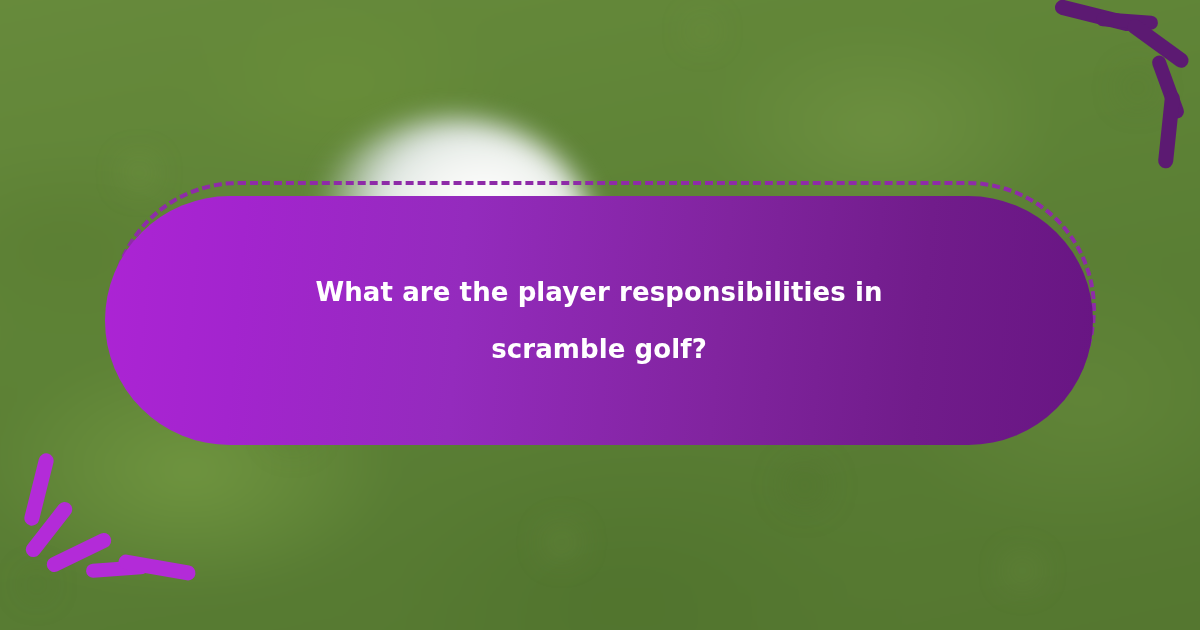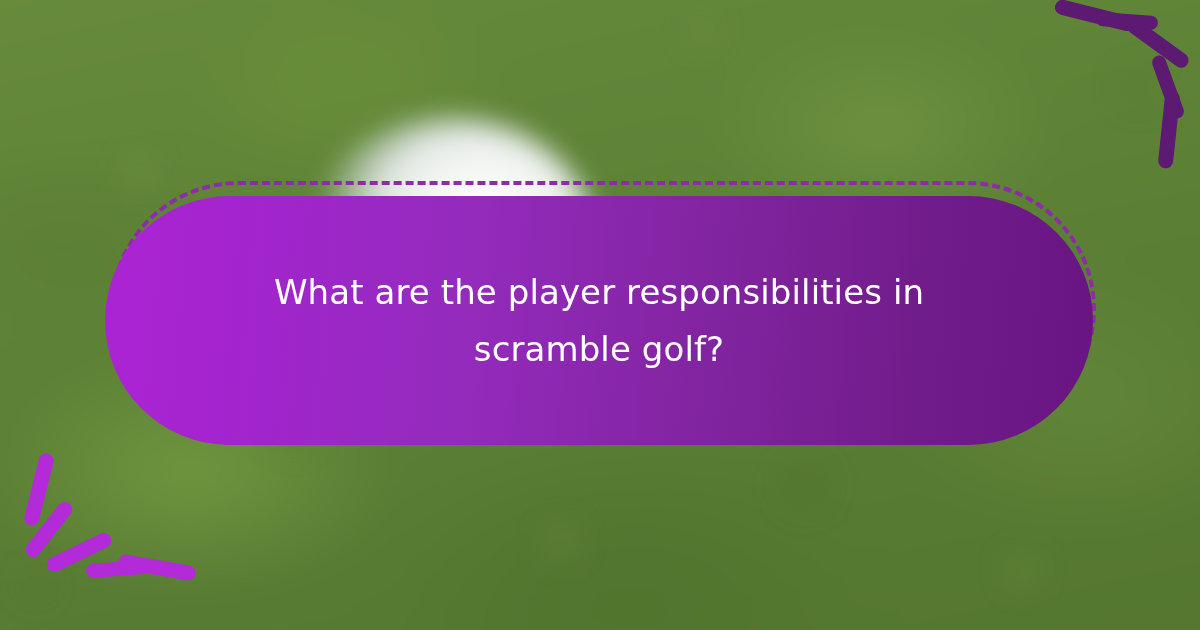--- a/index.html
+++ b/index.html
@@ -78,23 +78,23 @@
     border-radius: 128px;
     background: linear-gradient(95deg, #AC24D4 0%, #A324CE 14%, #942BBD 36%, #81249F 62%, #711C8B 82%, #681583 100%);
     display: flex;
     align-items: center;
     justify-content: center;
     box-sizing: border-box;
     padding: 0 90px;
   }
   .card-title {
     color: #ffffff;
-    font-size: 34px;
+    font-size: 26px;
     line-height: 57px;
-    font-weight: 400;
+    font-weight: 700;
     text-align: center;
     letter-spacing: 0.1px;
     max-width: 680px;
   }
 
   
   .burst { position: absolute; }
   .ray {
     position: absolute;
     border-radius: 999px;

